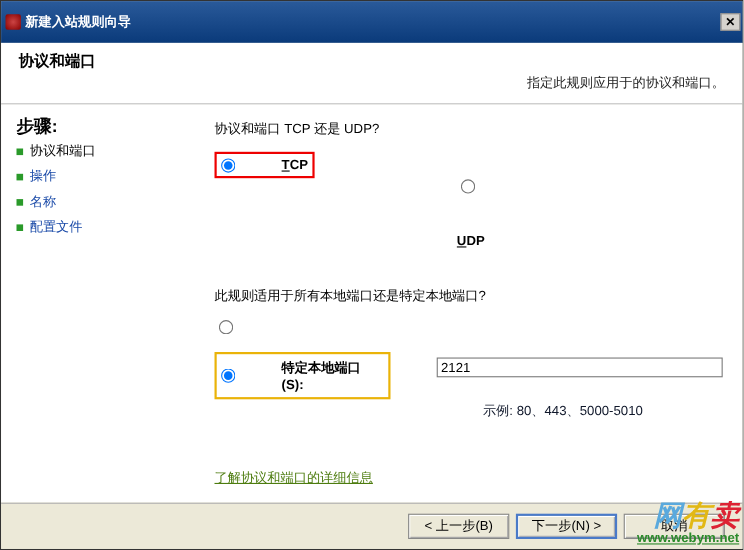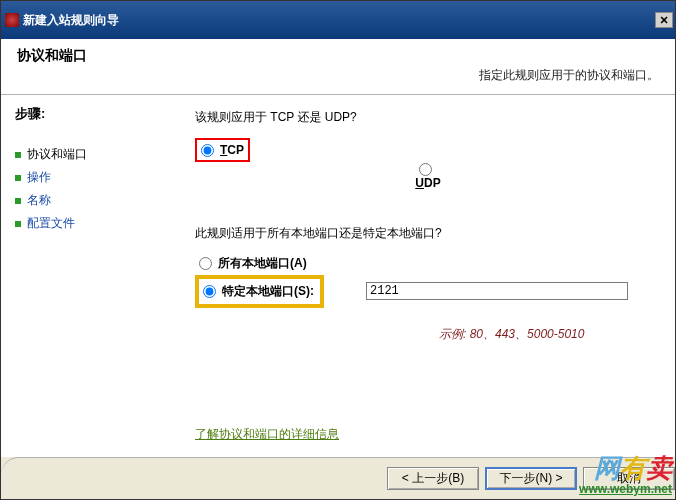--- a/index.html
+++ b/index.html
@@ -63,21 +63,21 @@
     flex: 1;
     display: flex;
     background: #fff;
     overflow: hidden;
   }
   .sidebar {
     width: 168px;
     padding: 10px 8px 8px 14px;
     border-right: 0;
   }
-  .steps-title { font-weight: bold; margin-bottom: 20px; font-size: 13px; }
+  .steps-title { font-weight: bold; margin-bottom: 0; font-size: 16px; }
   .step {
     display: flex;
     align-items: center;
     padding: 3px 0;
     color: #1a4aa8;
     cursor: pointer;
   }
   .step .bullet {
     width: 6px; height: 6px;
     background: #2a9a2a;
@@ -88,72 +88,70 @@
     flex: 1;
     padding: 14px 18px 8px 26px;
     position: relative;
   }
   .q { margin: 0 0 12px 0; }
   .radiogroup { margin: 0 0 4px 0; }
   .radio-row {
     display: flex;
     align-items: center;
     padding: 1px 0;
+    gap: 36px;
   }
   .radio-row input[type=radio] {
     margin: 0 6px 0 0;
   }
   .radio-row label { font-weight: bold; }
   .radio-row label u { text-decoration: underline; }
   .hl-tcp {
     border: 2px solid #e00;
     padding: 2px 4px;
     display: inline-flex;
     align-items: center;
   }
   .hl-ports {
-    border: 4px solid #eab308;
+    border: 2px solid #eab308;
     padding: 3px 6px 3px 4px;
     display: inline-flex;
     align-items: center;
-    margin-top: 2px;
+    margin-top: 15px;
   }
   .port-input {
     margin-left: 42px;
     width: 262px;
     height: 18px;
     font-size: 12px;
     padding: 0 3px;
     border: 1px solid #7a7a7a;
-    font-family: Liberation Mono, monospace;
   }
   .example {
     margin-left: 244px;
-    margin-top: 18px;
-    color: #7f1d1d;
-    font-style: italic;
+    margin-top: 2px;
+    color: #0f172a;
   }
   .link {
     color: #4d7c0f;
     text-decoration: underline;
     cursor: pointer;
     position: absolute;
     left: 26px;
     bottom: 14px;
   }
   .footer {
     height: 42px;
     border-top: 1px solid #b0b0b0;
     background: #ece9d8;
     display: flex;
     align-items: center;
     justify-content: flex-end;
-    padding: 0 0;
+    padding: 0 16px;
     gap: 6px;
-    border-radius: 18px;
   }
   .btn {
     min-width: 92px;
     height: 23px;
     font-size: 12px;
     background: #ece9d8;
     border: 1px solid #888;
     box-shadow: inset 1px 1px #fff, inset -1px -1px #aaa;
     cursor: pointer;
     padding: 0 8px;
@@ -205,41 +203,40 @@
         <span>名称</span>
       </div>
       <div class="step">
         <span class="bullet"></span>
         <span>配置文件</span>
       </div>
     </div>
 
     <div class="main">
 
-      <p class="q">该规则应用于 TCP 还是 UDP?</p>
+      <p class="q">协议和端口 TCP 还是 UDP?</p>
 
       <div class="radiogroup">
         <span class="hl-tcp">
           <span class="radio-row">
             <input type="radio" name="proto" checked="" style="">
             <label><u>T</u><span>CP</span></label>
           </span>
         </span>
         <div class="radio-row" style="margin-left:4px;flex-direction:column;">
           <input type="radio" name="proto" style="">
           <label><u>U</u><span>DP</span></label>
         </div>
       </div>
 
       <p class="q" style="margin-top:34px;">此规则适用于所有本地端口还是特定本地端口?</p>
 
       <div class="radiogroup">
         <div class="radio-row" style="margin-left:4px;">
           <input type="radio" name="ports" style="">
-          <label>所有本地端口(A)</label>
         </div>
 
         <div style="display:flex;align-items:center;">
           <span class="hl-ports">
             <span class="radio-row">
               <input type="radio" name="ports" checked="" style="">
               <label>特定本地端口(S):</label>
             </span>
           </span>
           <input class="port-input" type="text" value="2121" style="">

